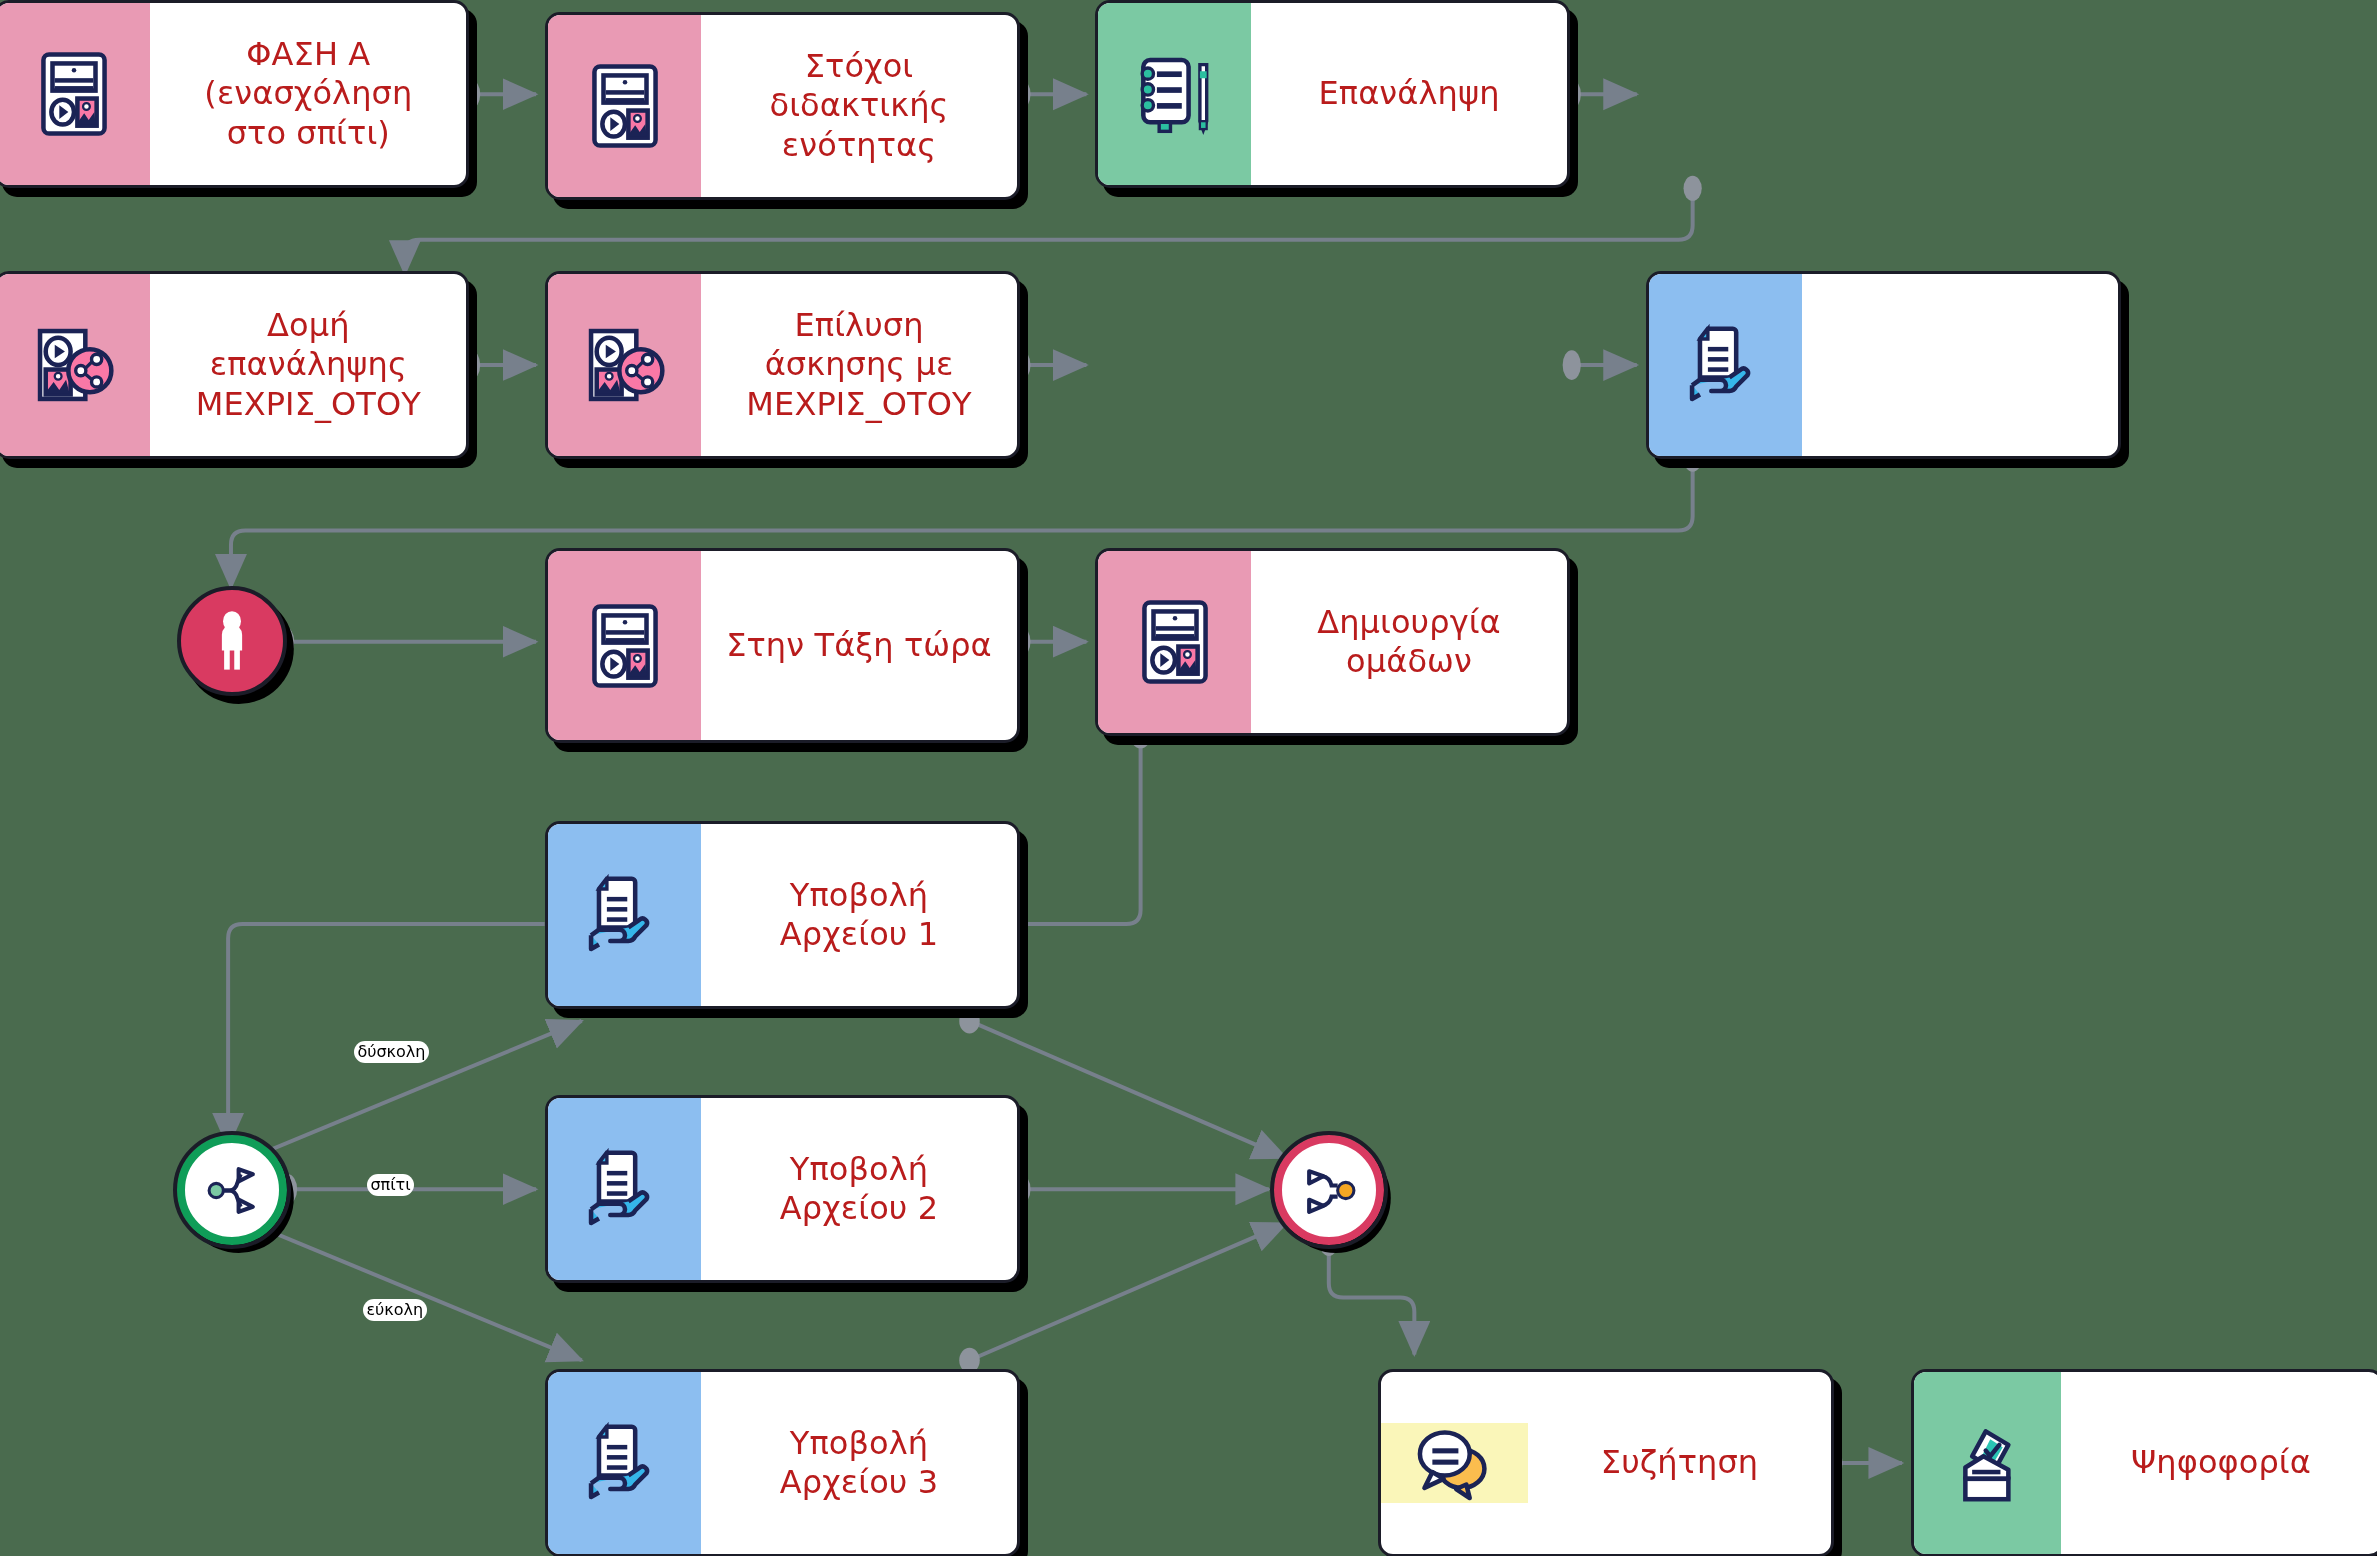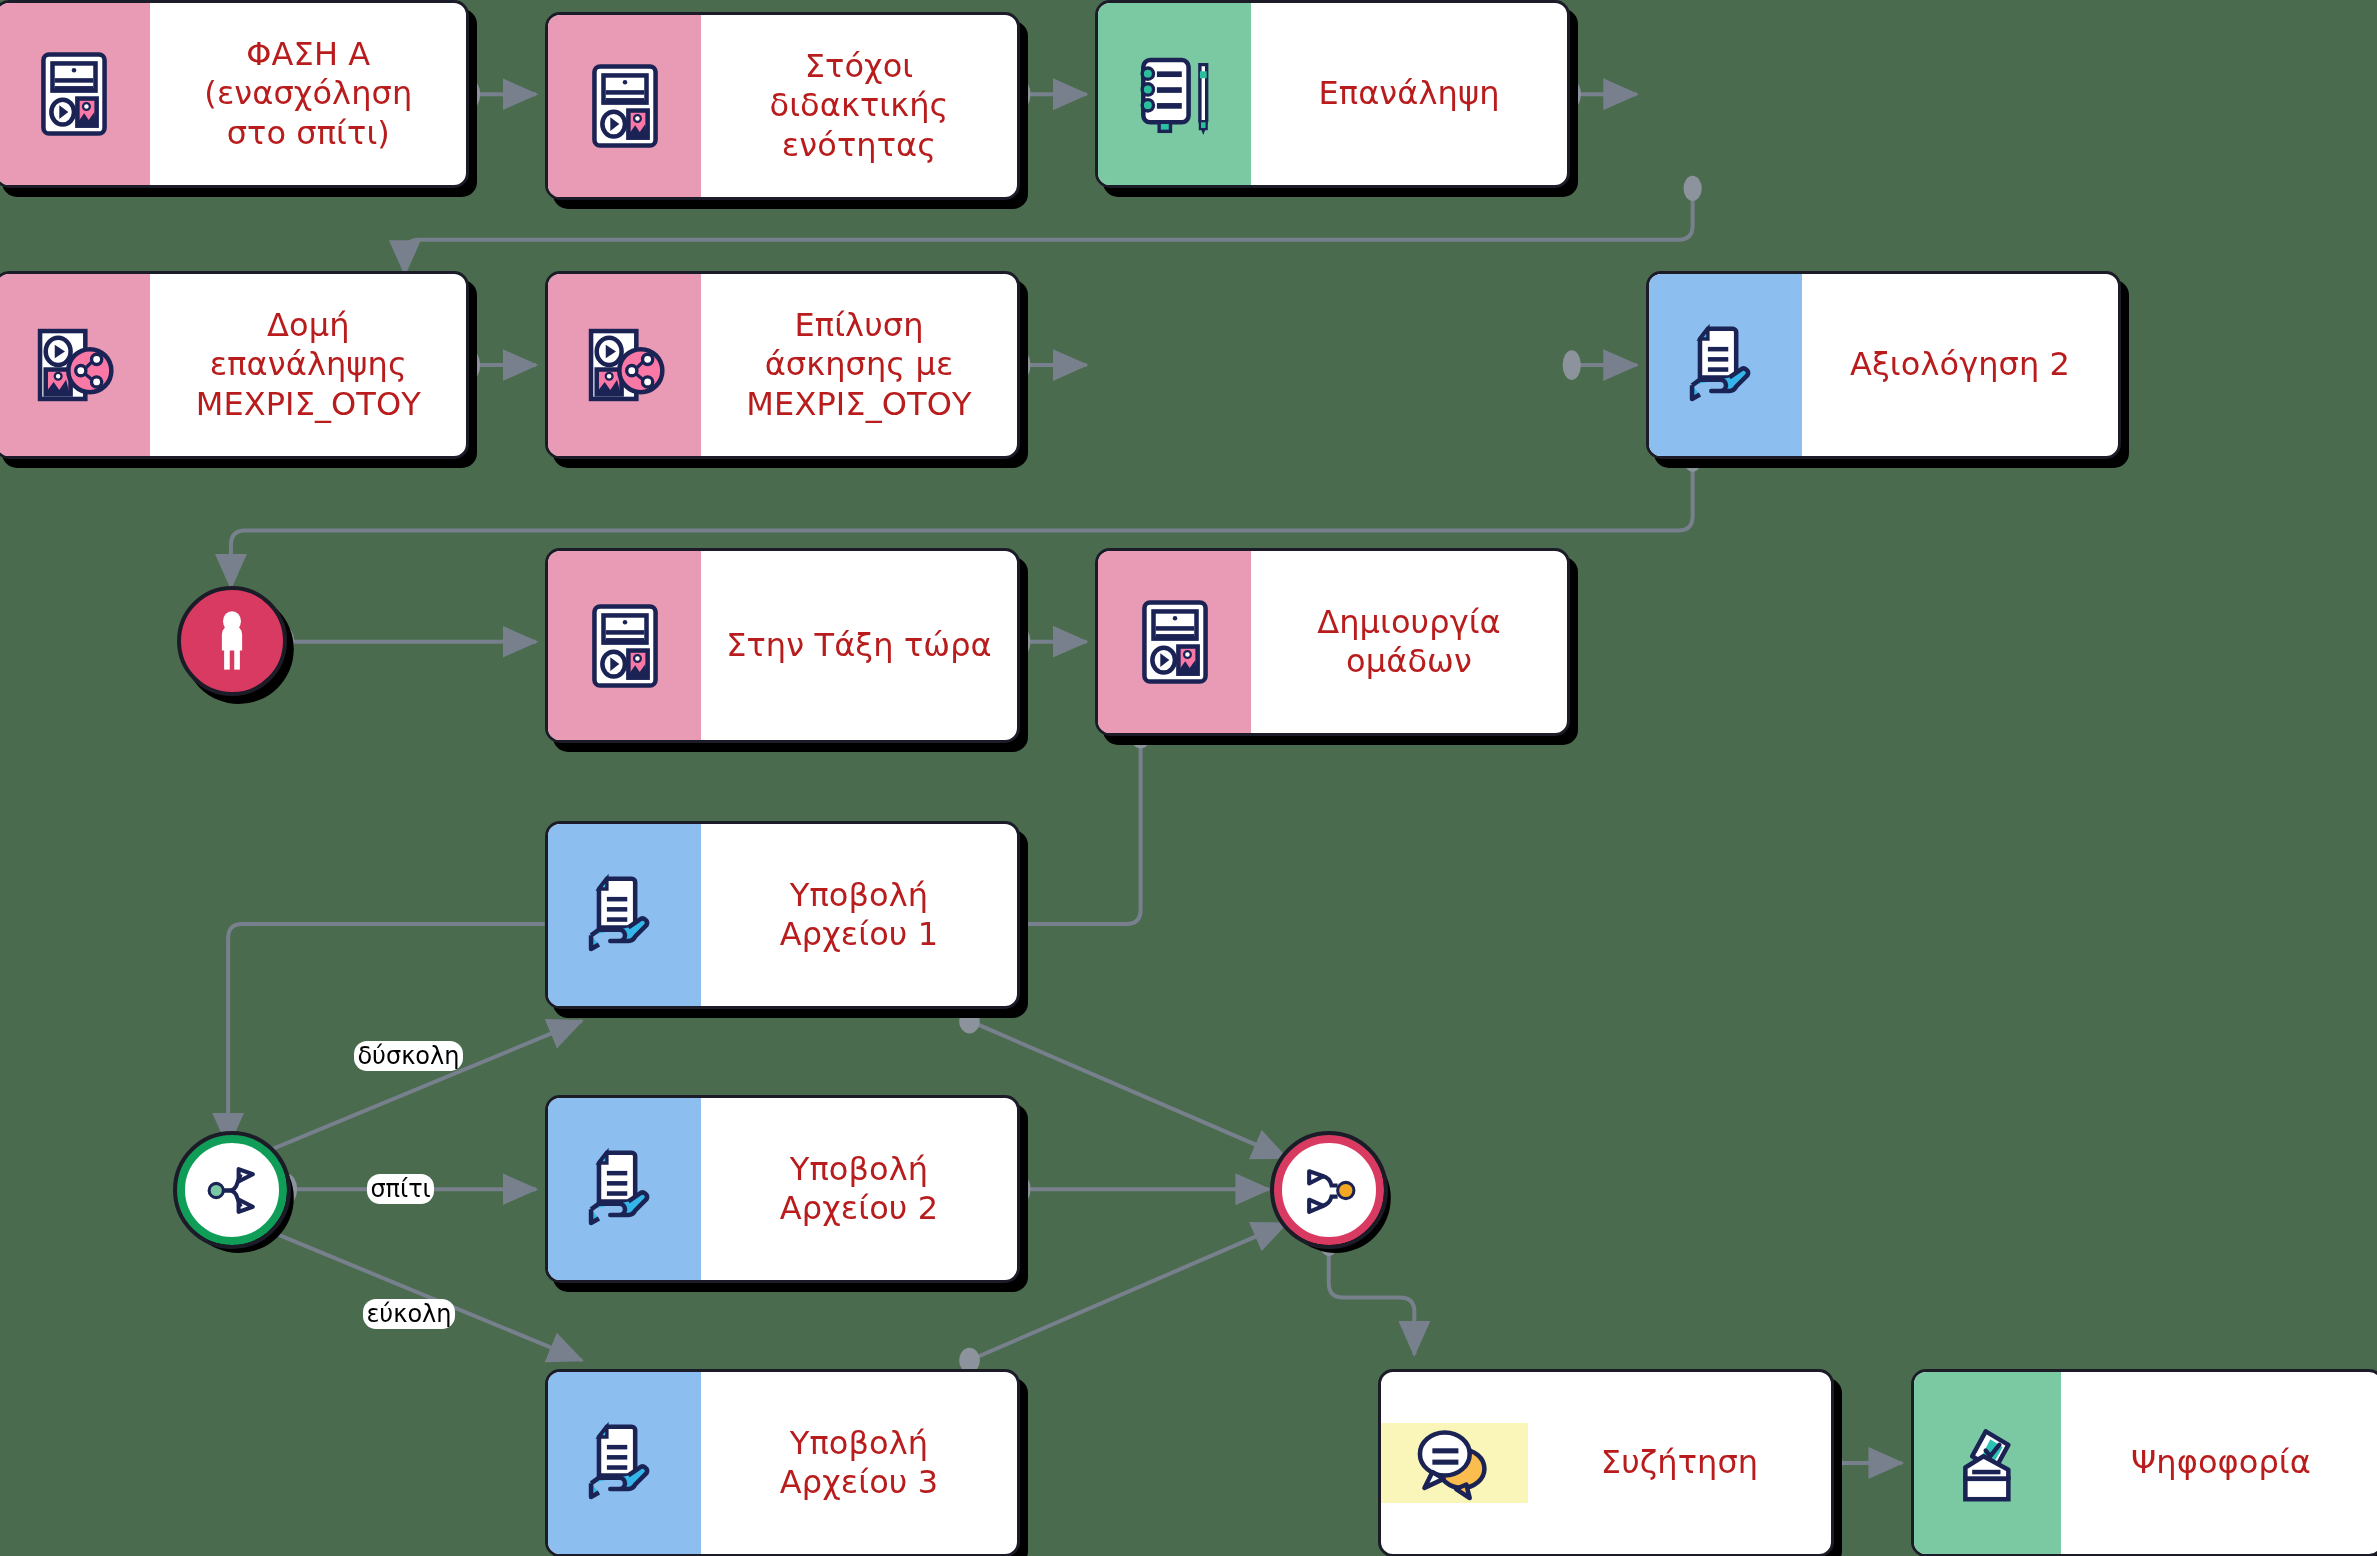--- a/index.html
+++ b/index.html
@@ -56,21 +56,21 @@
   }
   .circ.person{background:#d93a61;}
   .circ.fork{background:#ffffff;border:8px solid #0f9d58;outline:4px solid #1b1c28;}
   .circ.join{background:#ffffff;border:8px solid #d93a61;outline:4px solid #1b1c28;}
 
   
   .elabel{
     position:absolute;
     background:#ffffff;
     color:#000;
-    font-size:24px;
+    font-size:16px;
     line-height:1;
     padding:2.9px 3.4px;
     white-space:nowrap;
     border-radius:13px;
   }
   svg.icon{display:block;}
 </style>
 </head>
 <body>
 
@@ -250,21 +250,20 @@
     <div class="strip blue" style="width:153px;">
       <svg class="icon" width="86" height="86" viewBox="0 0 76 76">
         <path d="M22 6 h22 a3 3 0 0 1 3 3 v40 h-32 v-34 z" fill="#fff" stroke="#1b2355" stroke-width="4"></path>
         <path d="M22 6 l-7 9 h7 z" fill="#35b6ea" stroke="#1b2355" stroke-width="3"></path>
         <rect x="22" y="22" width="18" height="4" fill="#1b2355"></rect>
         <rect x="22" y="31" width="18" height="4" fill="#1b2355"></rect>
         <rect x="22" y="40" width="18" height="4" fill="#1b2355"></rect>
         <path d="M8 56 l7 -5 h18 a5 5 0 0 1 0 10 h-8 l16 0 a7 7 0 0 0 6 -4 l10 -10 a4 4 0 0 0 -6 -5 l-10 7 M8 56 l0 12 l7 -4" fill="#35b6ea" stroke="#1b2355" stroke-width="4" stroke-linejoin="round"></path>
       </svg>
     </div>
-    <div class="label">Αξιολόγηση 2</div>
   </div>
 
   <div class="circ person" style="left:177px;top:586px;width:110px;height:110px;">
     <svg class="icon" width="46" height="63" viewBox="0 0 40 56">
       <ellipse cx="20" cy="10" rx="8" ry="9" fill="#fff"></ellipse>
       <path d="M11 22 a9 9 0 0 1 18 0 v14 h-18 z" fill="#fff"></path>
       <rect x="13" y="35" width="5" height="18" fill="#fff"></rect>
       <rect x="22" y="35" width="5" height="18" fill="#fff"></rect>
     </svg>
   </div>

